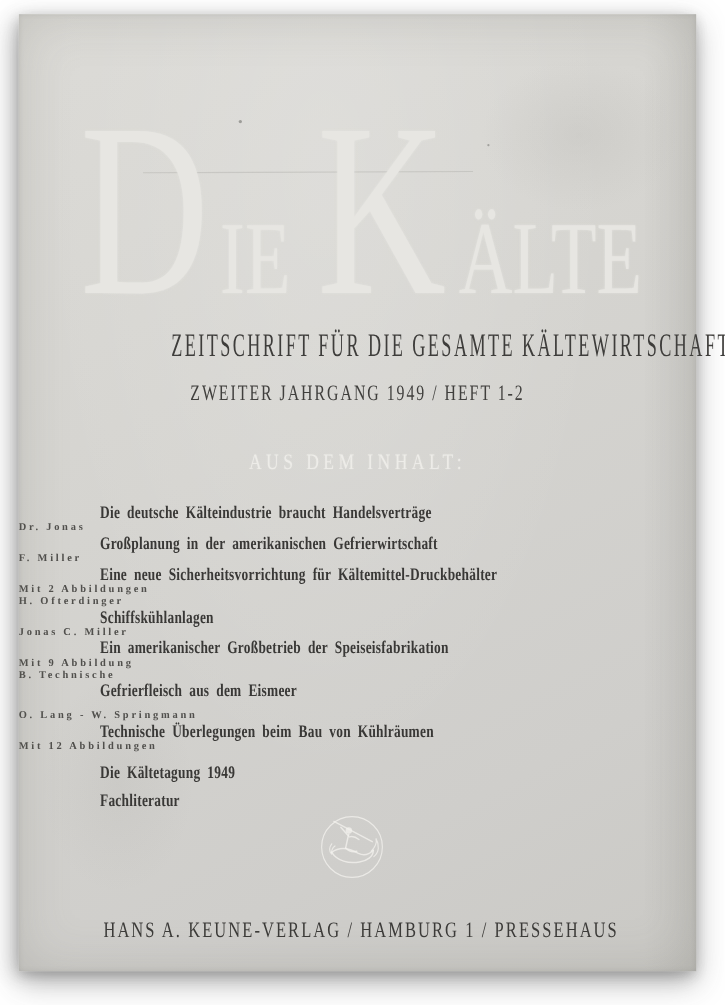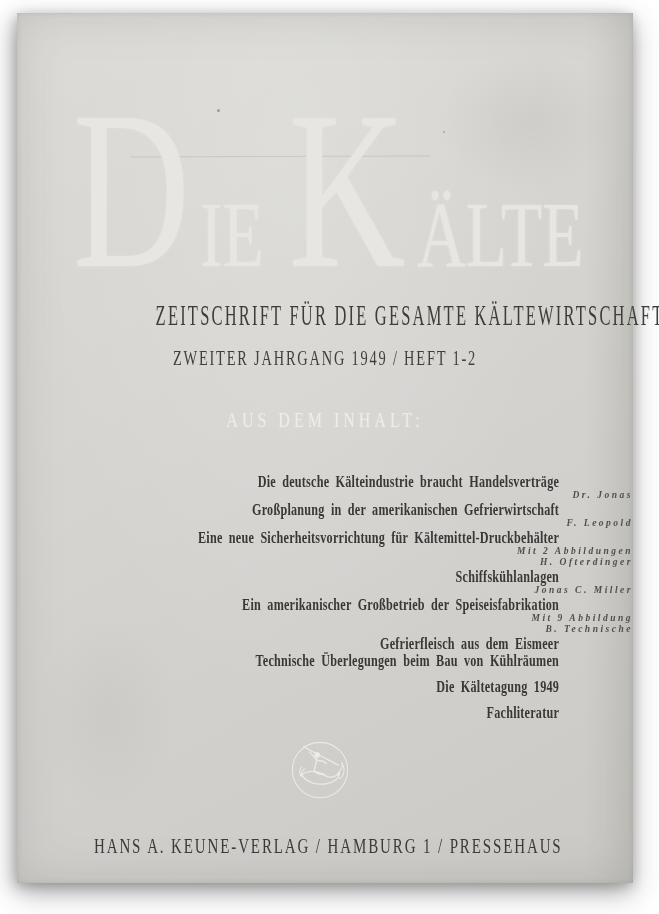--- a/index.html
+++ b/index.html
@@ -47,33 +47,33 @@
     font-size:20px;letter-spacing:2.5px;white-space:nowrap;color:#403f3d;
     transform:scaleX(0.72);
   }
   .inhalt{
     position:absolute;left:0;right:0;top:396px;text-align:center;
     font-size:20px;letter-spacing:5px;white-space:nowrap;
     color:rgba(240,239,235,0.82);
     text-shadow:0 0 2px rgba(240,239,235,0.4);
     transform:scaleX(0.8);
   }
-  .contents{position:absolute;left:0;right:0;top:460px;text-align:right;}
+  .contents{position:absolute;left:0;right:0;top:445px;text-align:left;}
   .c-article{
     font-weight:700;font-size:16px;line-height:17px;
     letter-spacing:0.3px;word-spacing:4px;white-space:nowrap;
     color:#39383
 
 6;
     transform:scaleX(0.76);
   }
   .c-article{color:#393836;}
   .c-author,.c-note{
     font-size:9.5px;line-height:11px;letter-spacing:2.5px;
-    white-space:nowrap;color:#504f4c;font-weight:700;font-style:italic;
+    white-space:nowrap;color:#504f4c;font-weight:700;
   }
   .gap{margin-top:9px;}
   .emblem{
     position:absolute;left:272px;top:726px;width:62px;height:62px;
     color:rgba(242,241,237,0.78);
   }
   .publisher{
     position:absolute;left:0;right:0;top:822px;text-align:center;
     font-size:20px;letter-spacing:2.5px;white-space:nowrap;color:#3c3b39;
     transform:scaleX(0.75);
@@ -111,31 +111,33 @@
     <div class="subtitle">ZEITSCHRIFT FÜR DIE GESAMTE KÄLTEWIRTSCHAFT</div>
 
     <div class="issueline">ZWEITER JAHRGANG 1949 / HEFT 1-2</div>
 
     <div class="inhalt">AUS DEM INHALT:</div>
 
     <div class="contents">
       <div class="c-article">Die deutsche Kälteindustrie braucht Handelsverträge</div>
       <div class="c-author">Dr. Jonas</div>
       <div class="c-article">Großplanung in der amerikanischen Gefrierwirtschaft</div>
-      <div class="c-author">F. Leopold</div>
+      <div class="c-author">F. Miller</div>
       <div class="c-article">Eine neue Sicherheitsvorrichtung für Kältemittel-Druckbehälter</div>
       <div class="c-note">Mit 2 Abbildungen</div>
       <div class="c-author">H. Ofterdinger</div>
       <div class="c-article">Schiffskühlanlagen</div>
       <div class="c-author">Jonas C. Miller</div>
       <div class="c-article">Ein amerikanischer Großbetrieb der Speiseisfabrikation</div>
       <div class="c-note">Mit 9 Abbildung</div>
       <div class="c-author">B. Technische</div>
       <div class="c-article">Gefrierfleisch aus dem Eismeer</div>
+      <div class="c-author gap">O. Lang - W. Springmann</div>
       <div class="c-article">Technische Überlegungen beim Bau von Kühlräumen</div>
+      <div class="c-note">Mit 12 Abbildungen</div>
       <div class="c-article gap">Die Kältetagung 1949</div>
       <div class="c-article gap">Fachliteratur</div>
     </div>
 
     <div class="emblem">
       <svg width="62" height="62" viewBox="0 0 64 64" fill="none" stroke="currentColor" stroke-width="1.4" stroke-linecap="round">
         <circle cx="32" cy="32" r="28.5" stroke-width="1.1"></circle>
 
         <line x1="15" y1="8" x2="51" y2="27"></line>
 

